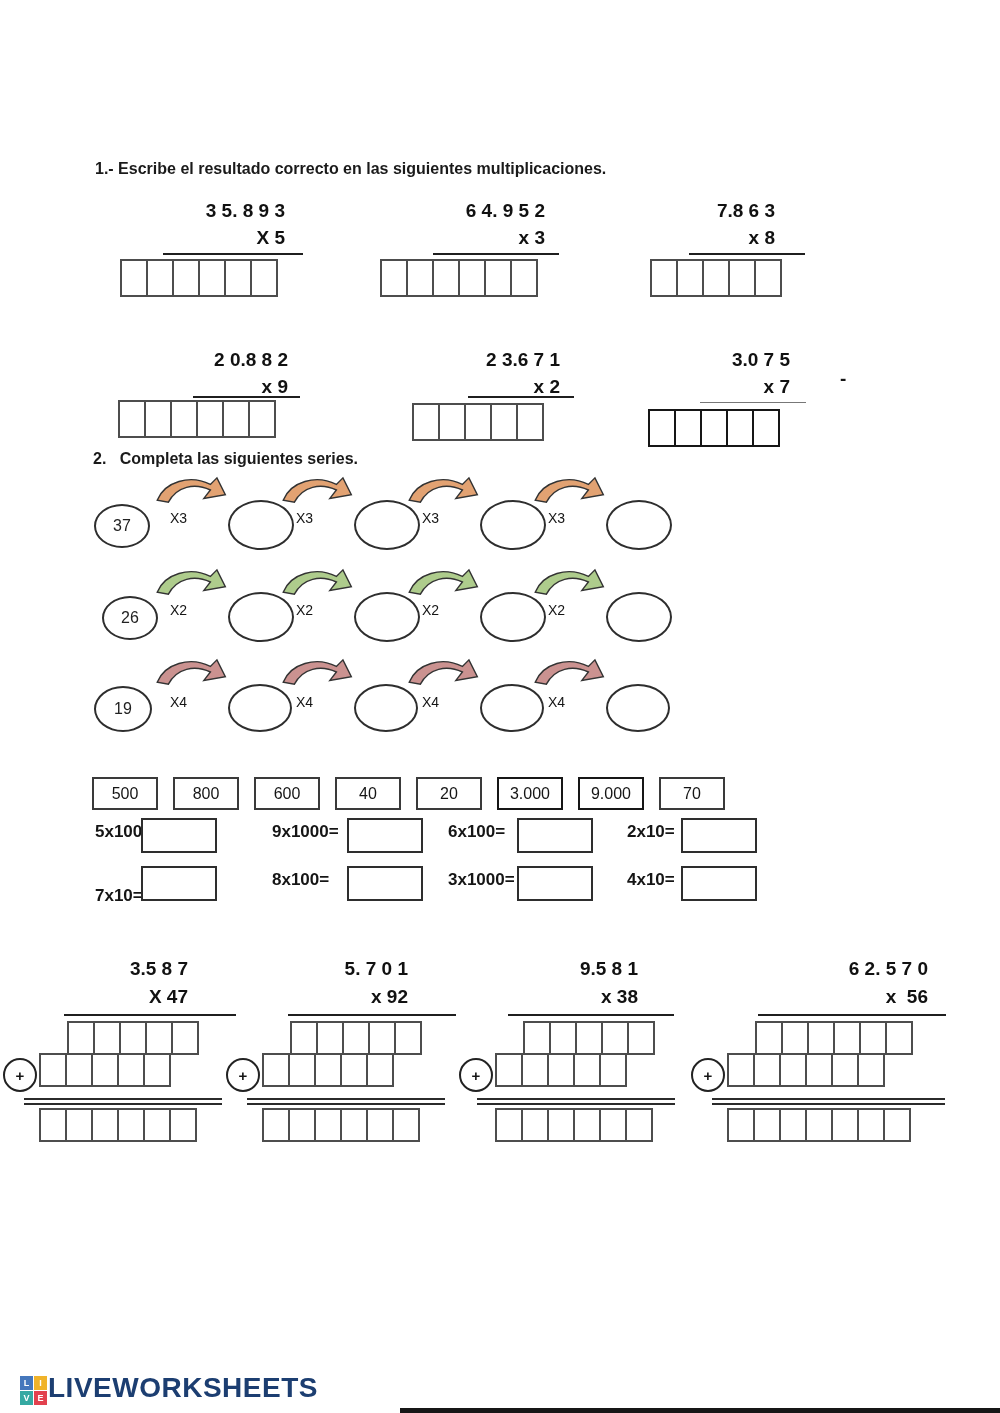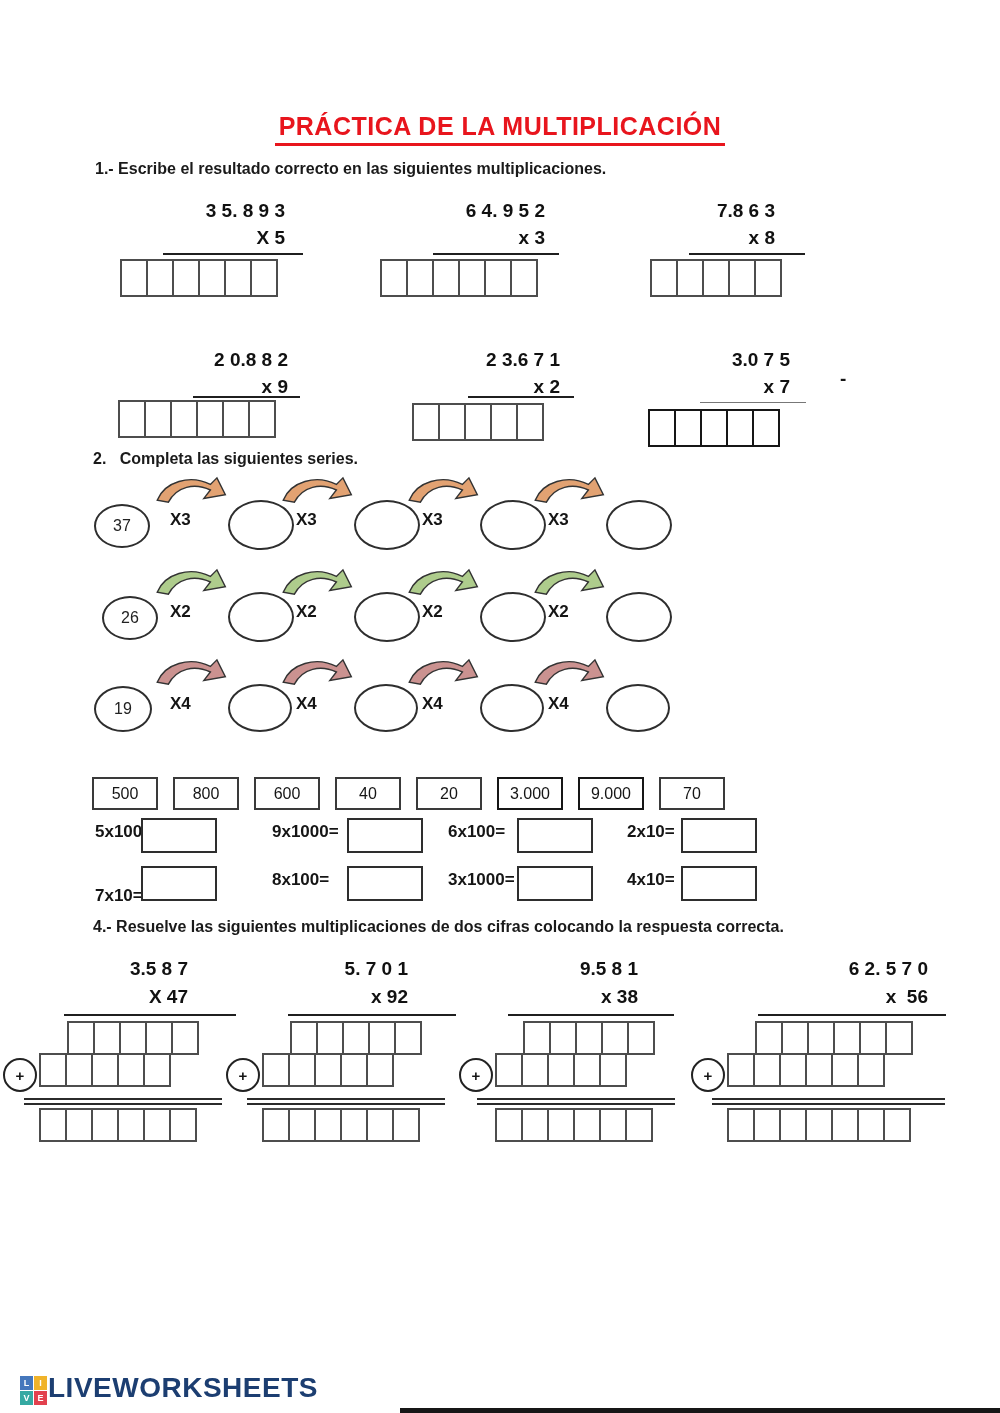--- a/index.html
+++ b/index.html
@@ -13,21 +13,21 @@
          white-space:pre;color:#111;}
   .uline{position:absolute;height:0;border-top:2.5px solid #1f1f1f;}
   .cells{position:absolute;display:flex;}
   .cell{width:28px;height:38px;background:#fff;border:2px solid #4d4d4d;margin-left:-2px;box-sizing:border-box;}
   .cell:first-child{margin-left:0;}
   .s4c .cell{height:34px;}
   .thick .cell{border-color:#161616;}
   .srow{position:absolute;width:620px;height:84px;}
   .oval{position:absolute;border:2px solid #2e2e2e;border-radius:50%;background:#fff;box-sizing:border-box;}
   .oval.start{display:flex;align-items:center;justify-content:center;font-size:16px;color:#222;}
-  .slabel{position:absolute;font-weight:bold;font-size:17px;width:44px;}
+  .slabel{position:absolute;font-weight:normal;font-size:14px;width:44px;}
   .sarrow{position:absolute;top:0;}
   .chiprow{position:absolute;left:92px;top:777px;display:flex;gap:15px;}
   .chip{min-width:66px;height:33px;border:2px solid #3a3a3a;background:#fff;display:flex;
         align-items:center;justify-content:center;font-size:16px;padding:0 6px;box-sizing:border-box;}
   .elabel{position:absolute;font-weight:bold;font-size:17px;}
   .ebox{position:absolute;width:76px;height:35px;border:2px solid #2e2e2e;background:#fff;box-sizing:border-box;}
   .plus{position:absolute;width:34px;height:34px;border:2.5px solid #222;border-radius:50%;background:#fff;
         display:flex;align-items:center;justify-content:center;font-weight:bold;font-size:15px;box-sizing:border-box;}
   .dline{position:absolute;height:3px;border-top:2.5px solid #2b2b2b;border-bottom:2px solid #2b2b2b;}
   .dash{position:absolute;font-weight:bold;font-size:19px;}
@@ -35,21 +35,20 @@
         grid-auto-rows:14px;gap:1px;}
   .sq{color:#fff;font-size:9px;font-weight:bold;display:flex;align-items:center;justify-content:center;}
   .brand{position:absolute;left:48px;top:1372px;font-size:28px;font-weight:bold;color:#1c3e71;letter-spacing:.5px;}
   .strip{position:absolute;left:400px;top:1408px;width:600px;height:5px;background:#161616;}
 </style>
 </head>
 <body>
 
 <div class="page">
 
-  <div class="title">PRÁCTICA DE LA MULTIPLICACIÓN</div>
 
   <div class="heading" style="left:95px;top:160px">1.- Escribe el resultado correcto en las siguientes multiplicaciones.</div>
 
   <div class="ntext" style="left:125px;top:200px">3 5. 8 9 3</div>
   <div class="ntext" style="left:125px;top:227px">X 5</div>
   <div class="uline" style="left:163px;top:253px;width:140px"></div>
   <div class="cells" style="left:120px;top:259px">
       <div class="cell"></div>
       <div class="cell"></div>
       <div class="cell"></div>
@@ -214,21 +213,20 @@
 
   <div class="elabel" style="left:95px;top:886px">7x10=</div>
   <div class="ebox" style="left:141px;top:866px"></div>
   <div class="elabel" style="left:272px;top:870px">8x100=</div>
   <div class="ebox" style="left:347px;top:866px"></div>
   <div class="elabel" style="left:448px;top:870px">3x1000=</div>
   <div class="ebox" style="left:517px;top:866px"></div>
   <div class="elabel" style="left:627px;top:870px">4x10=</div>
   <div class="ebox" style="left:681px;top:866px"></div>
 
-  <div class="heading" style="left:93px;top:918px">4.- Resuelve las siguientes multiplicaciones de dos cifras colocando la respuesta correcta.</div>
 
   <div class="ntext" style="left:28px;top:958px">3.5 8 7</div>
   <div class="ntext" style="left:28px;top:986px">X 47</div>
   <div class="uline" style="left:64px;top:1014px;width:172px"></div>
   <div class="cells s4c" style="left:67px;top:1021px">
       <div class="cell"></div>
       <div class="cell"></div>
       <div class="cell"></div>
       <div class="cell"></div>
       <div class="cell"></div>

